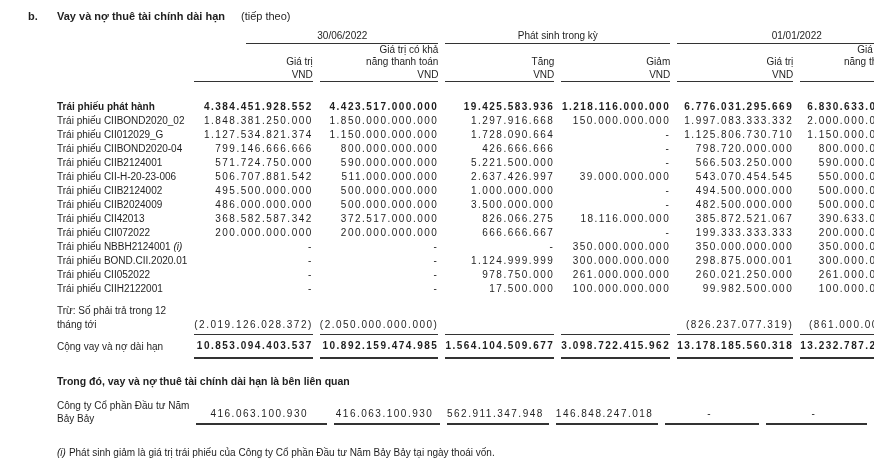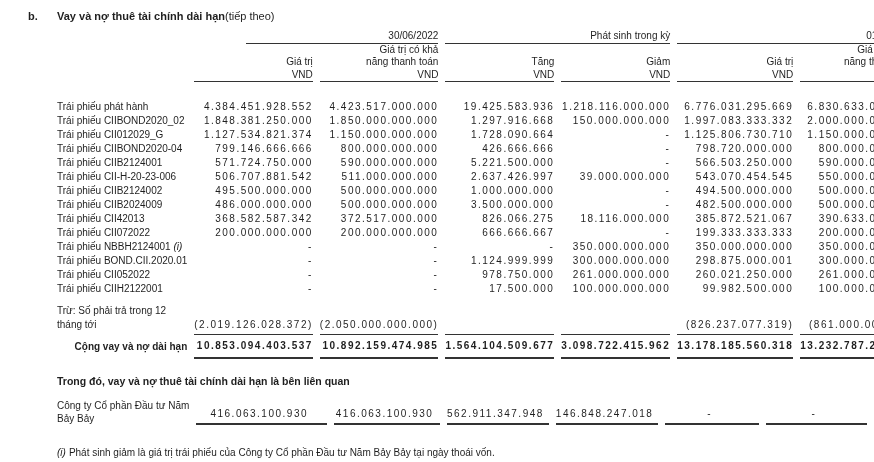--- a/index.html
+++ b/index.html
@@ -6,52 +6,52 @@
   body{
     width:874px;height:462px;overflow:hidden;
     background:#ffffff;color:#1f1f1f;
     font-family:"Liberation Sans","DejaVu Sans",sans-serif;
     font-size:10px;
   }
   
   .sec-head{padding:10px 0 0 28px;display:flex;align-items:baseline;}
   .sec-letter{font-weight:bold;font-size:11px;width:29px;flex:0 0 29px;}
   .sec-title{font-weight:bold;font-size:11px;}
-  .sec-suffix{font-size:11px;margin-left:0;}
+  .sec-suffix{font-size:11px;margin-left:16px;}
 
   
   table.fin{
     margin:6px 0 0 50px;
     border-collapse:separate;border-spacing:7px 0;
     table-layout:fixed;
   }
   table.fin th,table.fin td{padding:0;font-size:10px;}
   th.grp{height:16px;vertical-align:bottom;font-weight:normal;}
-  .grp-in{border-bottom:1px solid #333;text-align:right;padding-bottom:2px;}
+  .grp-in{border-bottom:1px solid #333;text-align:center;padding-bottom:2px;}
   th.g1 .grp-in{margin-left:52px;}
   th.ch{
     border-bottom:1px solid #333;
     vertical-align:bottom;text-align:right;font-weight:normal;
     padding:10px 5px 3px 0;
   }
   .ch-t{line-height:12px;white-space:pre-line;}
   .ch-u{line-height:13px;}
 
   td.lbl{white-space:pre;line-height:14px;text-align:left;}
   td.num{
     text-align:right;white-space:nowrap;
     padding-right:5px;letter-spacing:1.5px;line-height:14px;
   }
   tbody tr td{height:14px;}
   tr.first td{padding-top:9px;height:23px;vertical-align:bottom;}
-  tr.bold td{font-weight:normal;}
+  tr.bold td{font-weight:bold;}
   tr.deduct td{height:36px;vertical-align:bottom;padding-bottom:2px;}
   tr.total td{height:22px;vertical-align:middle;}
   tr.total td.num{border-top:1px solid #333;border-bottom:2px solid #333;font-weight:bold;}
-  tr.total td.lbl{font-weight:bold;text-align:right;}
+  tr.total td.lbl{font-weight:normal;}
   .note{font-style:italic;letter-spacing:0;}
 
   
   .rel-heading{
     margin:16px 0 0 57px;
     font-weight:bold;font-size:10.5px;
   }
   table.rel{
     margin:4px 0 17px 50px;
     border-collapse:separate;border-spacing:7px 0;

